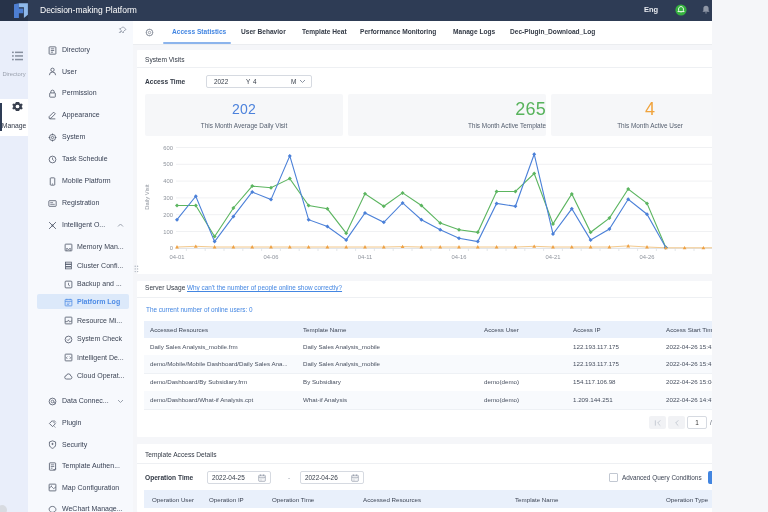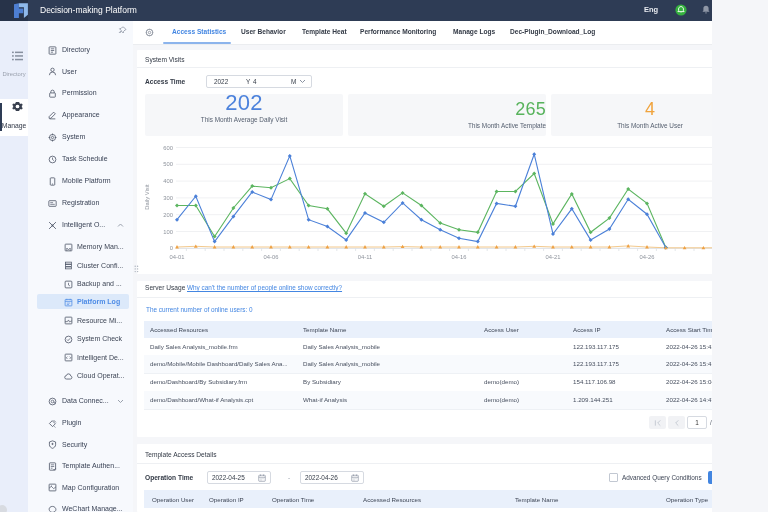--- a/index.html
+++ b/index.html
@@ -208,21 +208,21 @@
 <div class="abs" style="left:145px;top:78px;font-size:6.6px;font-weight:bold;color:#333a46;">Access Time</div>
 <div class="abs" style="left:206px;top:75px;width:106px;height:13px;border:1px solid #d6dae1;border-radius:2px;background:#fff;"></div>
 <div class="abs" style="left:214px;top:78px;font-size:6.4px;color:#333a46;">2022</div>
 <div class="abs" style="left:246px;top:78px;font-size:6.4px;color:#333a46;">Y</div>
 <div class="abs" style="left:253px;top:78px;font-size:6.4px;color:#333a46;">4</div>
 <div class="abs" style="left:291px;top:78px;font-size:6.4px;color:#333a46;">M</div>
 <svg class="abs" style="left:299px;top:79px" width="7" height="5" viewBox="0 0 7 5">
       <path d="M1 1l2.5 2.5L6 1" stroke="#8b93a2" stroke-width="1" fill="none"></path>
     </svg>
 <div class="abs" style="left:145px;top:94px;width:198px;height:42px;background:#f6f7f9;border-radius:2px;text-align:center;">
-      <div style="font-size:22px;color:#4c82dc;letter-spacing:.2px;line-height:18px;">202</div>
+      <div style="font-size:14px;color:#4c82dc;margin-top:6px;letter-spacing:.2px;line-height:18px;">202</div>
       <div style="font-size:6.4px;color:#566070;margin-top:4px;">This Month Average Daily Visit</div>
     </div>
 <div class="abs" style="left:348px;top:94px;width:198px;height:42px;background:#f6f7f9;border-radius:2px;text-align:right;">
       <div style="font-size:18px;color:#58b35c;margin-top:6px;letter-spacing:.2px;line-height:18px;">265</div>
       <div style="font-size:6.4px;color:#566070;margin-top:4px;">This Month Active Template</div>
     </div>
 <div class="abs" style="left:551px;top:94px;width:198px;height:42px;background:#f6f7f9;border-radius:2px;text-align:center;">
       <div style="font-size:18px;color:#f0a43e;margin-top:6px;letter-spacing:.2px;line-height:18px;">4</div>
       <div style="font-size:6.4px;color:#566070;margin-top:4px;">This Month Active User</div>
     </div>

